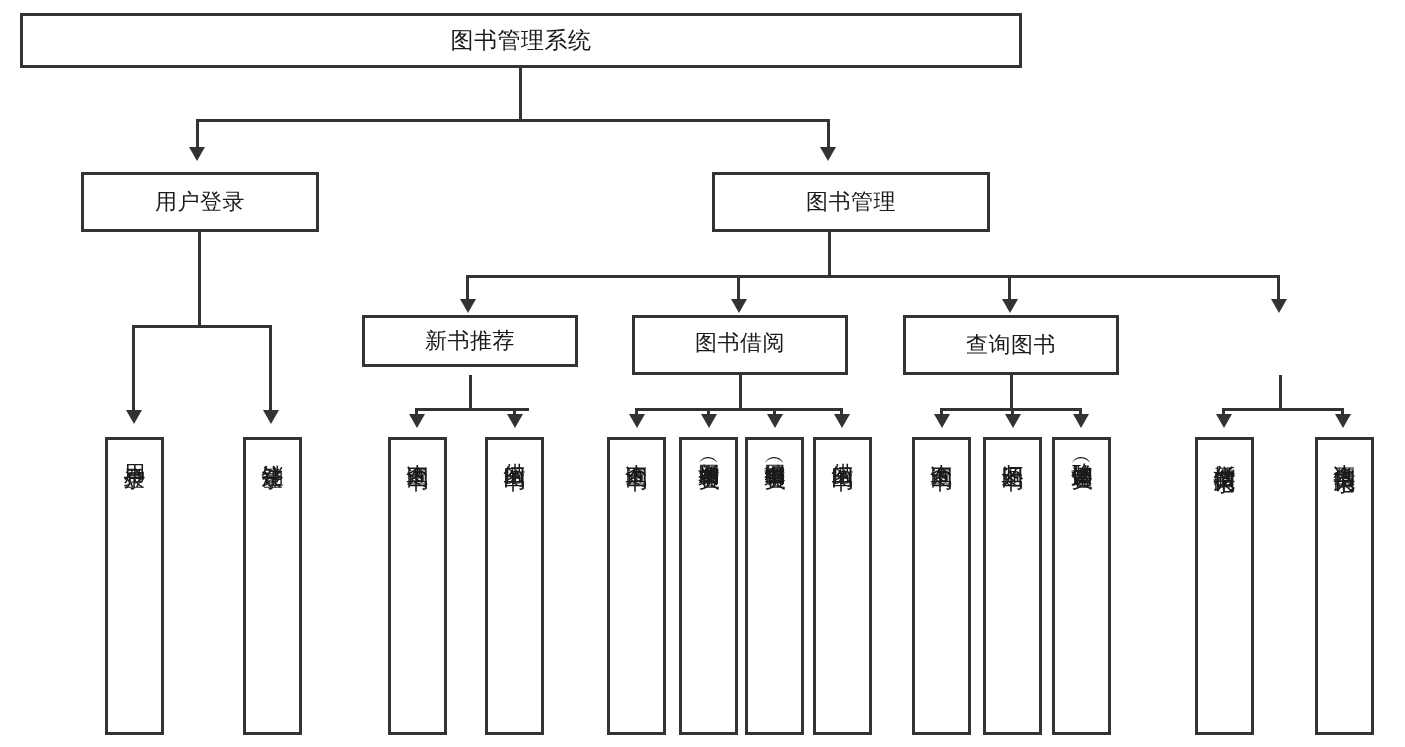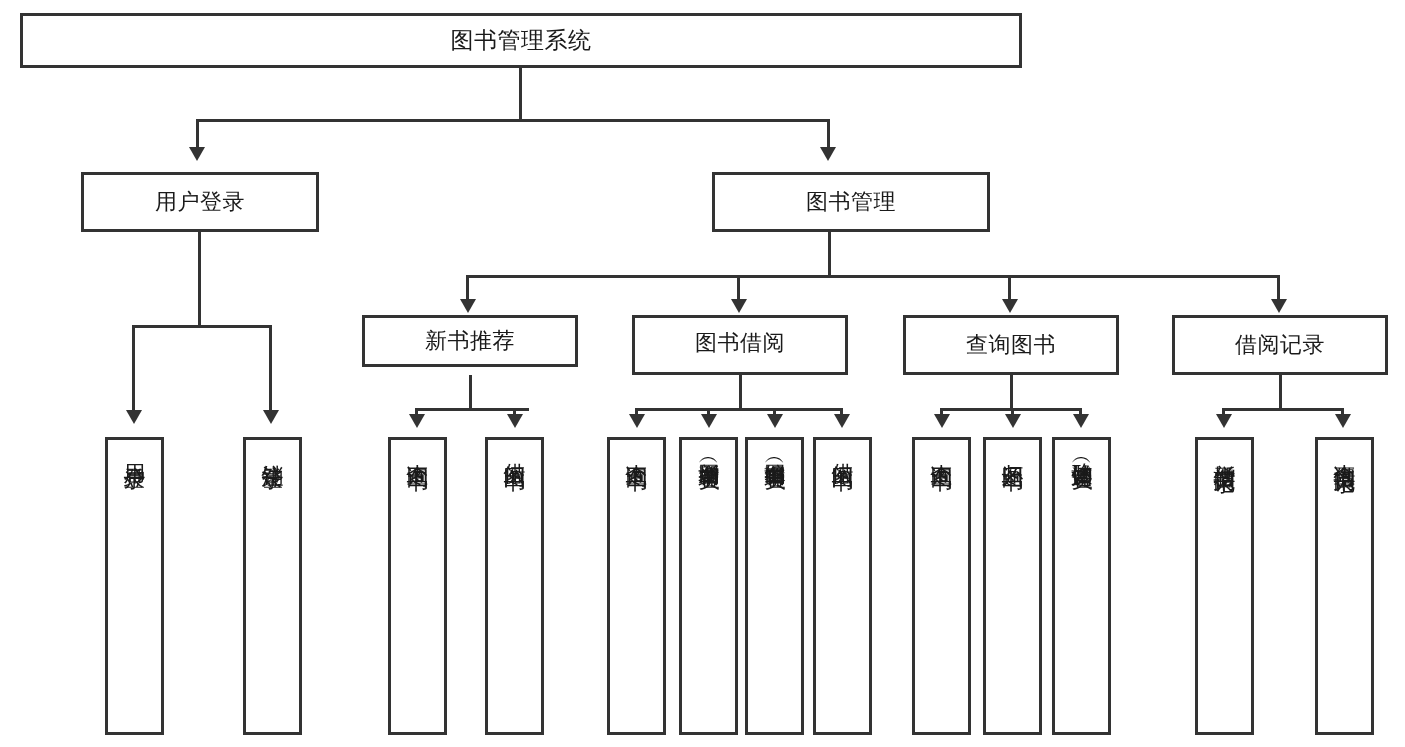--- a/index.html
+++ b/index.html
@@ -117,23 +117,20 @@
 
   <div class="node horiz" style="left:362px;top:315px;width:216px;height:52px;">
     <span class="label">新书推荐</span>
   </div>
   <div class="node horiz" style="left:632px;top:315px;width:216px;height:60px;font-family:Liberation Mono, monospace;">
     <span class="label">图书借阅</span>
   </div>
   <div class="node horiz" style="left:903px;top:315px;width:216px;height:60px;">
     <span class="label">查询图书</span>
   </div>
-  <div class="node horiz" style="left:1172px;top:315px;width:216px;height:60px;">
-    <span class="label">借阅记录</span>
-  </div>
 
   <div class="ln v" style="left:469px;top:375px;width:3px;height:33px;"></div>
   <div class="ln h" style="left:415px;top:408px;width:114px;height:3px;"></div>
   <div class="ln v" style="left:415px;top:408px;width:3px;height:6px;"></div>
   <div class="arrow" style="left:409px;top:414px;"></div>
   <div class="ln v" style="left:513px;top:408px;width:3px;height:6px;"></div>
   <div class="arrow" style="left:507px;top:414px;"></div>
 
   <div class="ln v" style="left:739px;top:375px;width:3px;height:33px;"></div>
   <div class="ln h" style="left:635px;top:408px;width:208px;height:3px;"></div>

